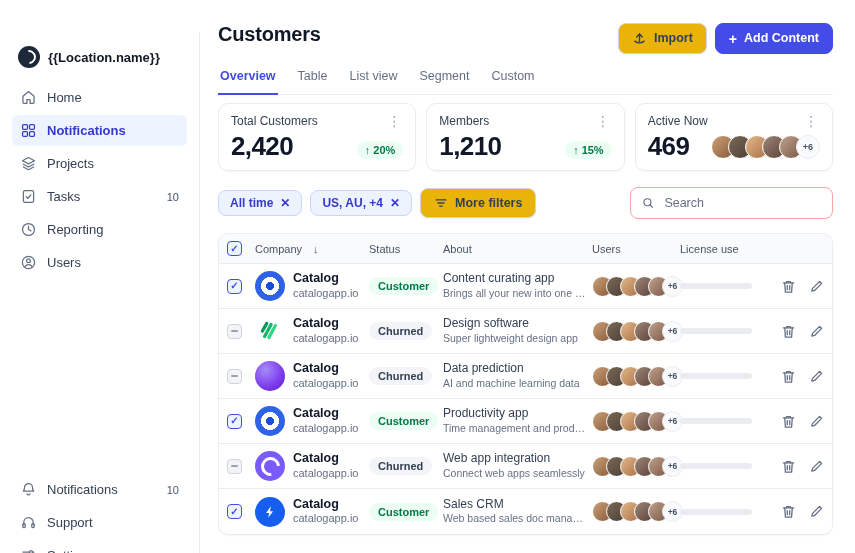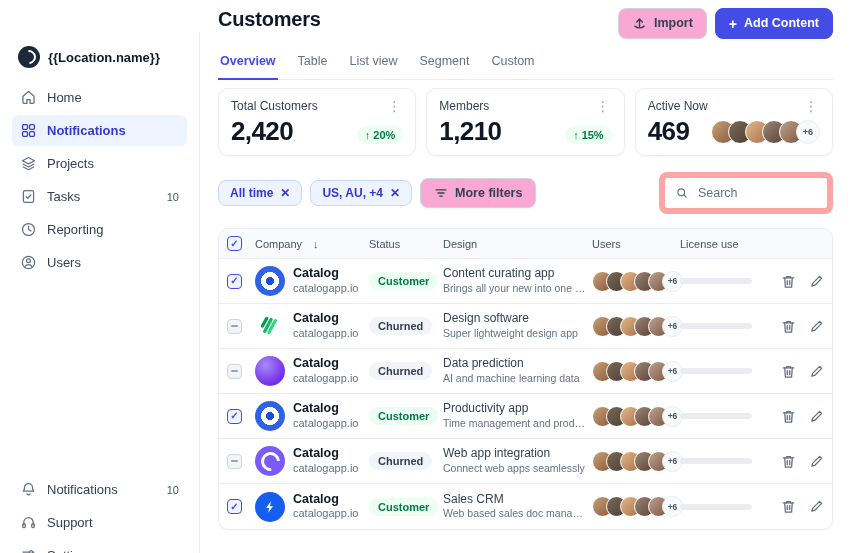--- a/index.html
+++ b/index.html
@@ -25,28 +25,28 @@
   .nav{display:flex;flex-direction:column;gap:2px;}
   .nav.footer{margin-top:auto;}
   .nav-item{display:flex;align-items:center;gap:10px;padding:7px 8px;border-radius:6px;
             font-size:13px;color:var(--text2);cursor:pointer;}
   .nav-item svg{stroke:var(--muted);flex-shrink:0;}
   .nav-item.active{background:var(--chipbg);color:var(--primary-dk);font-weight:600;}
   .nav-item.active svg{stroke:var(--primary-dk);}
   .nav-badge{margin-left:auto;font-size:11px;color:var(--text3);}
 
   
-  main{flex:1;min-width:0;padding:8px 22px 0 18px;display:flex;flex-direction:column;overflow:hidden;}
+  main{flex:1;min-width:0;padding:23px 22px 0 18px;display:flex;flex-direction:column;overflow:hidden;}
   .page-header{display:flex;align-items:flex-start;justify-content:space-between;}
   h1{margin:0;font-size:20px;font-weight:700;letter-spacing:-.2px;}
   .header-actions{display:flex;gap:8px;}
   .btn{display:inline-flex;align-items:center;gap:7px;border-radius:8px;font-size:12.5px;
        font-weight:600;padding:7px 13px;cursor:pointer;line-height:1;}
   .btn svg{flex-shrink:0;}
-  .btn-secondary{background:#f9a8d4;border:1px solid #D0D5DD;color:var(--text2);
+  .btn-secondary{background:#eab308;border:1px solid #D0D5DD;color:var(--text2);
                  box-shadow:0 1px 2px rgba(16,24,40,.05);}
   .btn-primary{background:var(--primary);border:1px solid var(--primary);color:#fff;}
   .plus-glyph{font-size:14px;font-weight:700;line-height:1;}
 
   .tabs{display:flex;gap:18px;margin-top:15px;border-bottom:1px solid var(--border);text-align:right;}
   .tab{font-size:12.5px;color:var(--muted);padding:0 2px 10px;cursor:pointer;}
   .tab.active{color:var(--primary);font-weight:600;border-bottom:2px solid var(--primary);margin-bottom:-1px;}
 
   
   .cards{display:flex;gap:10px;margin-top:8px;}
@@ -73,22 +73,22 @@
            border:1.5px solid var(--border);display:flex;align-items:center;justify-content:center;
            font-size:8.5px;font-weight:600;color:var(--text3);flex-shrink:0;}
   .avatars.lg .av,.avatars.lg .av-more{width:24px;height:24px;font-size:9px;}
 
   
   .filter-row{display:flex;align-items:center;gap:8px;margin-top:16px;}
   .chip{display:inline-flex;align-items:center;gap:7px;background:var(--chipbg);
         border:1px solid var(--chipbd);color:var(--primary-dk);font-size:12px;font-weight:600;
         padding:5px 11px;border-radius:8px;cursor:pointer;}
   .chip-x{font-size:12px;line-height:1;cursor:pointer;}
-  .search{margin-left:auto;display:flex;align-items:center;gap:8px;border:6px solid #fca5a5;
-          border-radius:8px;padding:7px 11px;width:174px;background:#fff;}
+  .search{margin-left:auto;display:flex;align-items:center;gap:8px;border:1px solid #fca5a5;
+          border-radius:8px;padding:7px 11px;width:203px;background:#fff;}
   .search input{border:none;outline:none;width:100%;font-size:12.5px;font-family:inherit;color:var(--text);}
   .search input::placeholder{color:var(--muted);}
 
   
   .table-card{margin-top:14px;border:1px solid var(--border);border-radius:10px;overflow:hidden;
               box-shadow:0 1px 2px rgba(16,24,40,.04);}
   .thead{display:flex;align-items:center;background:var(--headbg);border-bottom:1px solid var(--border);
          padding:7px 8px;font-size:11px;color:var(--text3);font-weight:500;}
   .trow{display:flex;align-items:center;padding:0 8px;height:45px;border-bottom:1px solid var(--border);}
   .trow:last-child{border-bottom:none;}
@@ -325,21 +325,21 @@
     <div class="table-card">
       <div class="thead">
         <div class="c-check">
             <span class="cb checked"></span>
           </div>
         <div class="c-company">
           <span>Company</span>
           <span class="sort-icon">↓</span>
         </div>
         <div class="c-status">Status</div>
-        <div class="c-about">Design</div>
+        <div class="c-about">About</div>
         <div class="c-users">Users</div>
         <div class="c-license">License use</div>
         <div class="c-actions"></div>
       </div>
 
       <div class="trow">
         <div class="c-check">
             <span class="cb checked"></span>
           </div>
         <div class="c-company">

